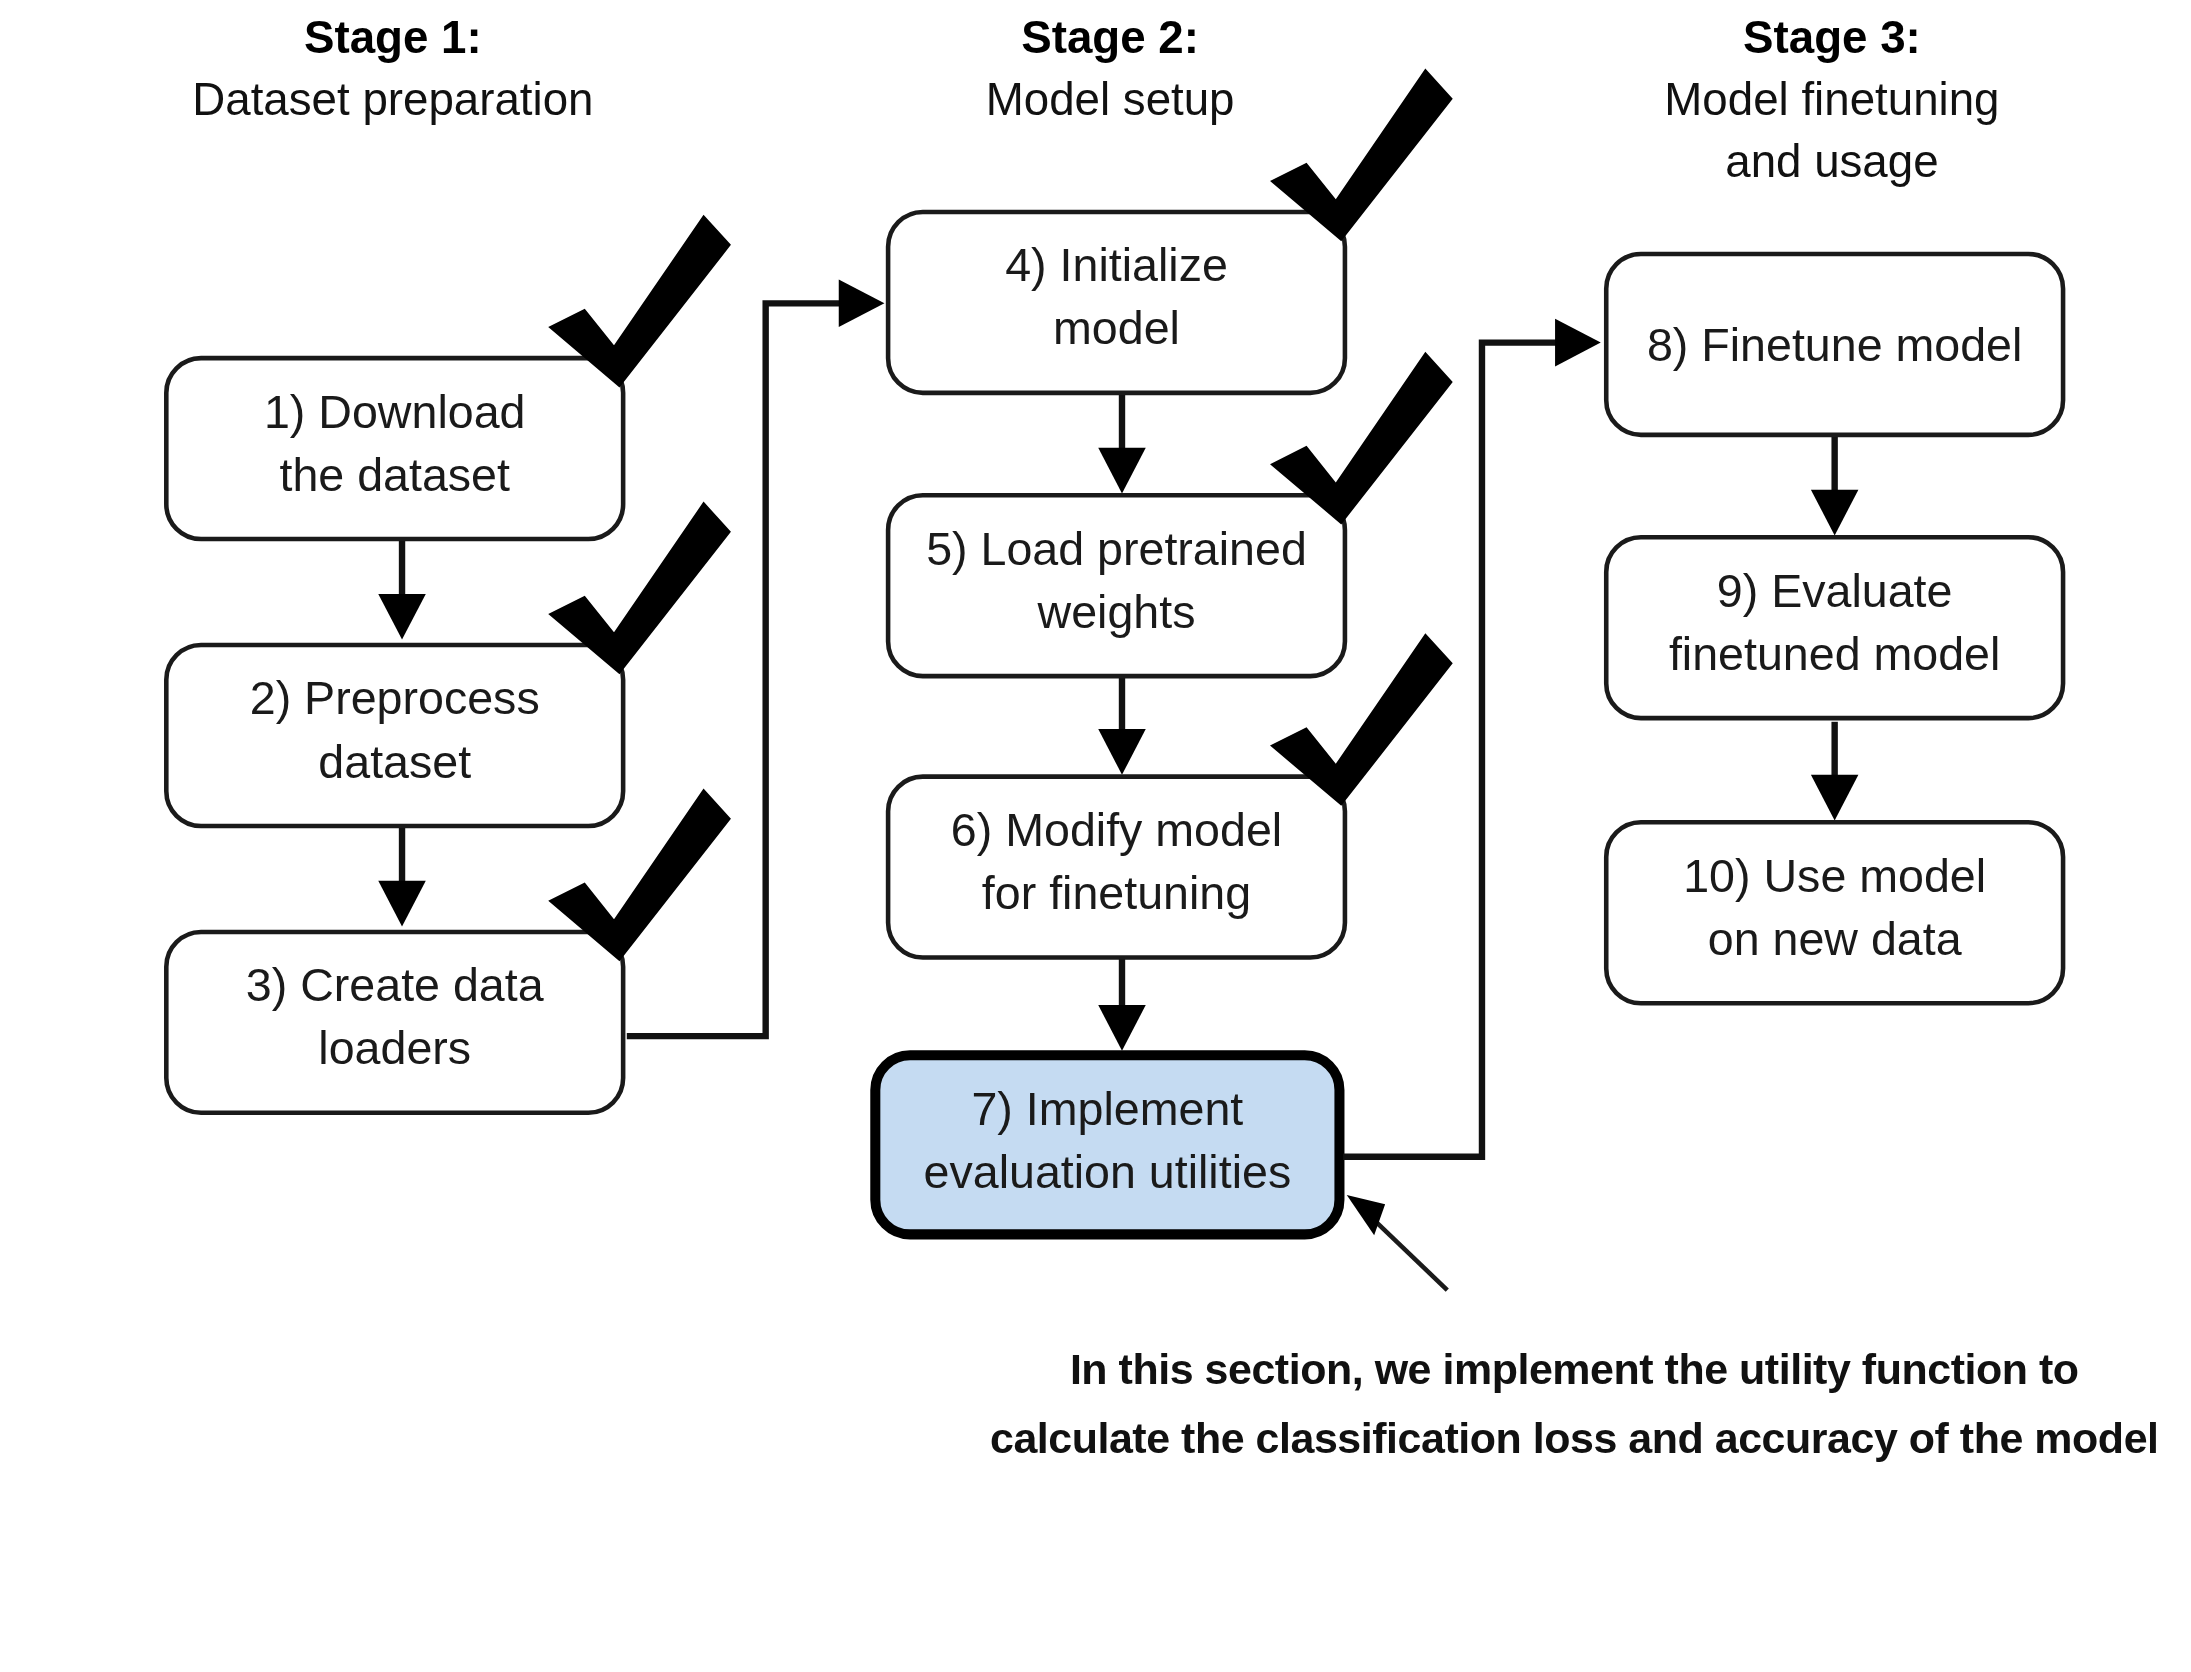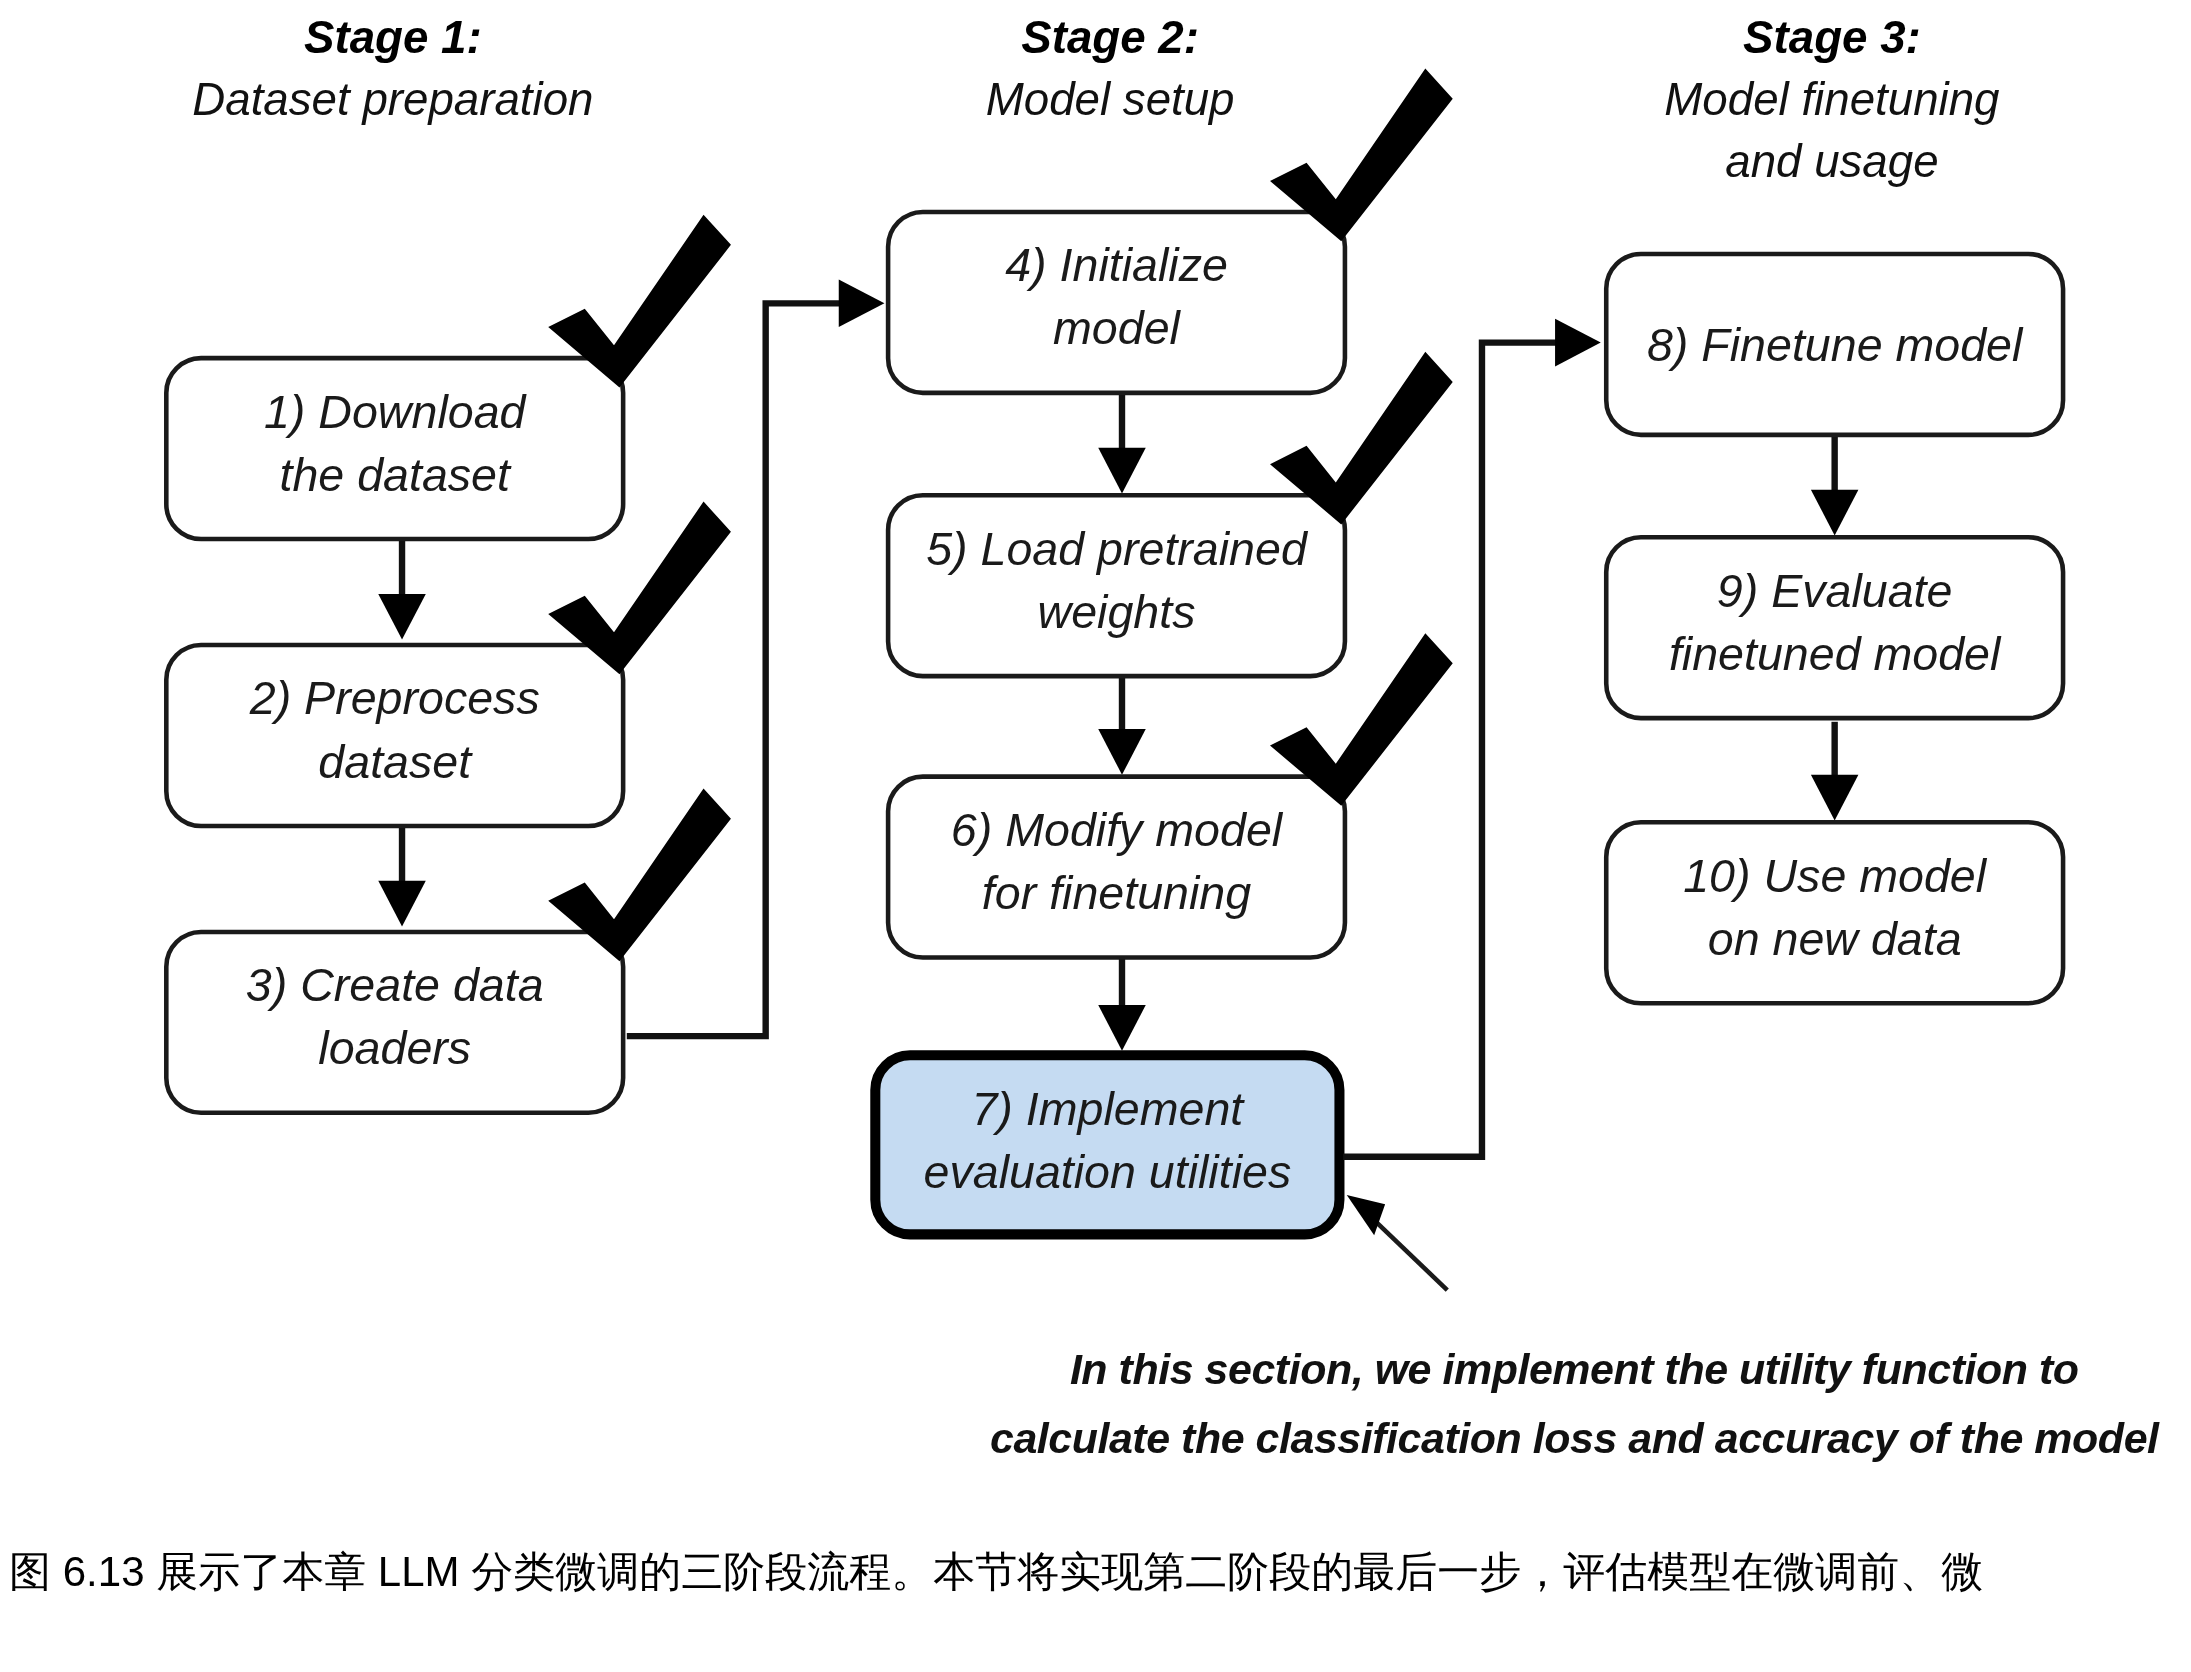--- a/index.html
+++ b/index.html
@@ -12,21 +12,20 @@
     height: 1672px;
     position: relative;
     font-family: "Liberation Sans", sans-serif;
     overflow: hidden;
   }
   #diagram-root {
     position: absolute;
     left: 0; top: 0;
     width: 2191px;
     height: 1672px;
-    font-style: italic;
   }
   svg.flow {
     display: block;
     width: 2191px;
     height: 1672px;
   }
   .stage-title-bold {
     font-family: "Liberation Sans", sans-serif;
     font-weight: bold;
     font-size: 50px;
@@ -218,15 +217,14 @@
     <polygon class="checkmark" points="1474,1308 1516,1318 1504,1352"></polygon>
   </g>
 
   <text class="annotation-text" x="1723" y="1515">In this section, we implement the utility function to</text>
   <text class="annotation-text" x="1723" y="1590">calculate the classification loss and accuracy of the model</text>
 
 </svg>
 </div>
 
 <div id="caption-block">
-  <div class="caption-cn">图 6.13 展示了本章 LLM 分类微调的三阶段流程。本节将实现第二阶段的最后一步，评估模型在微调前、微</div>
 </div>
 
 
 </body></html>

